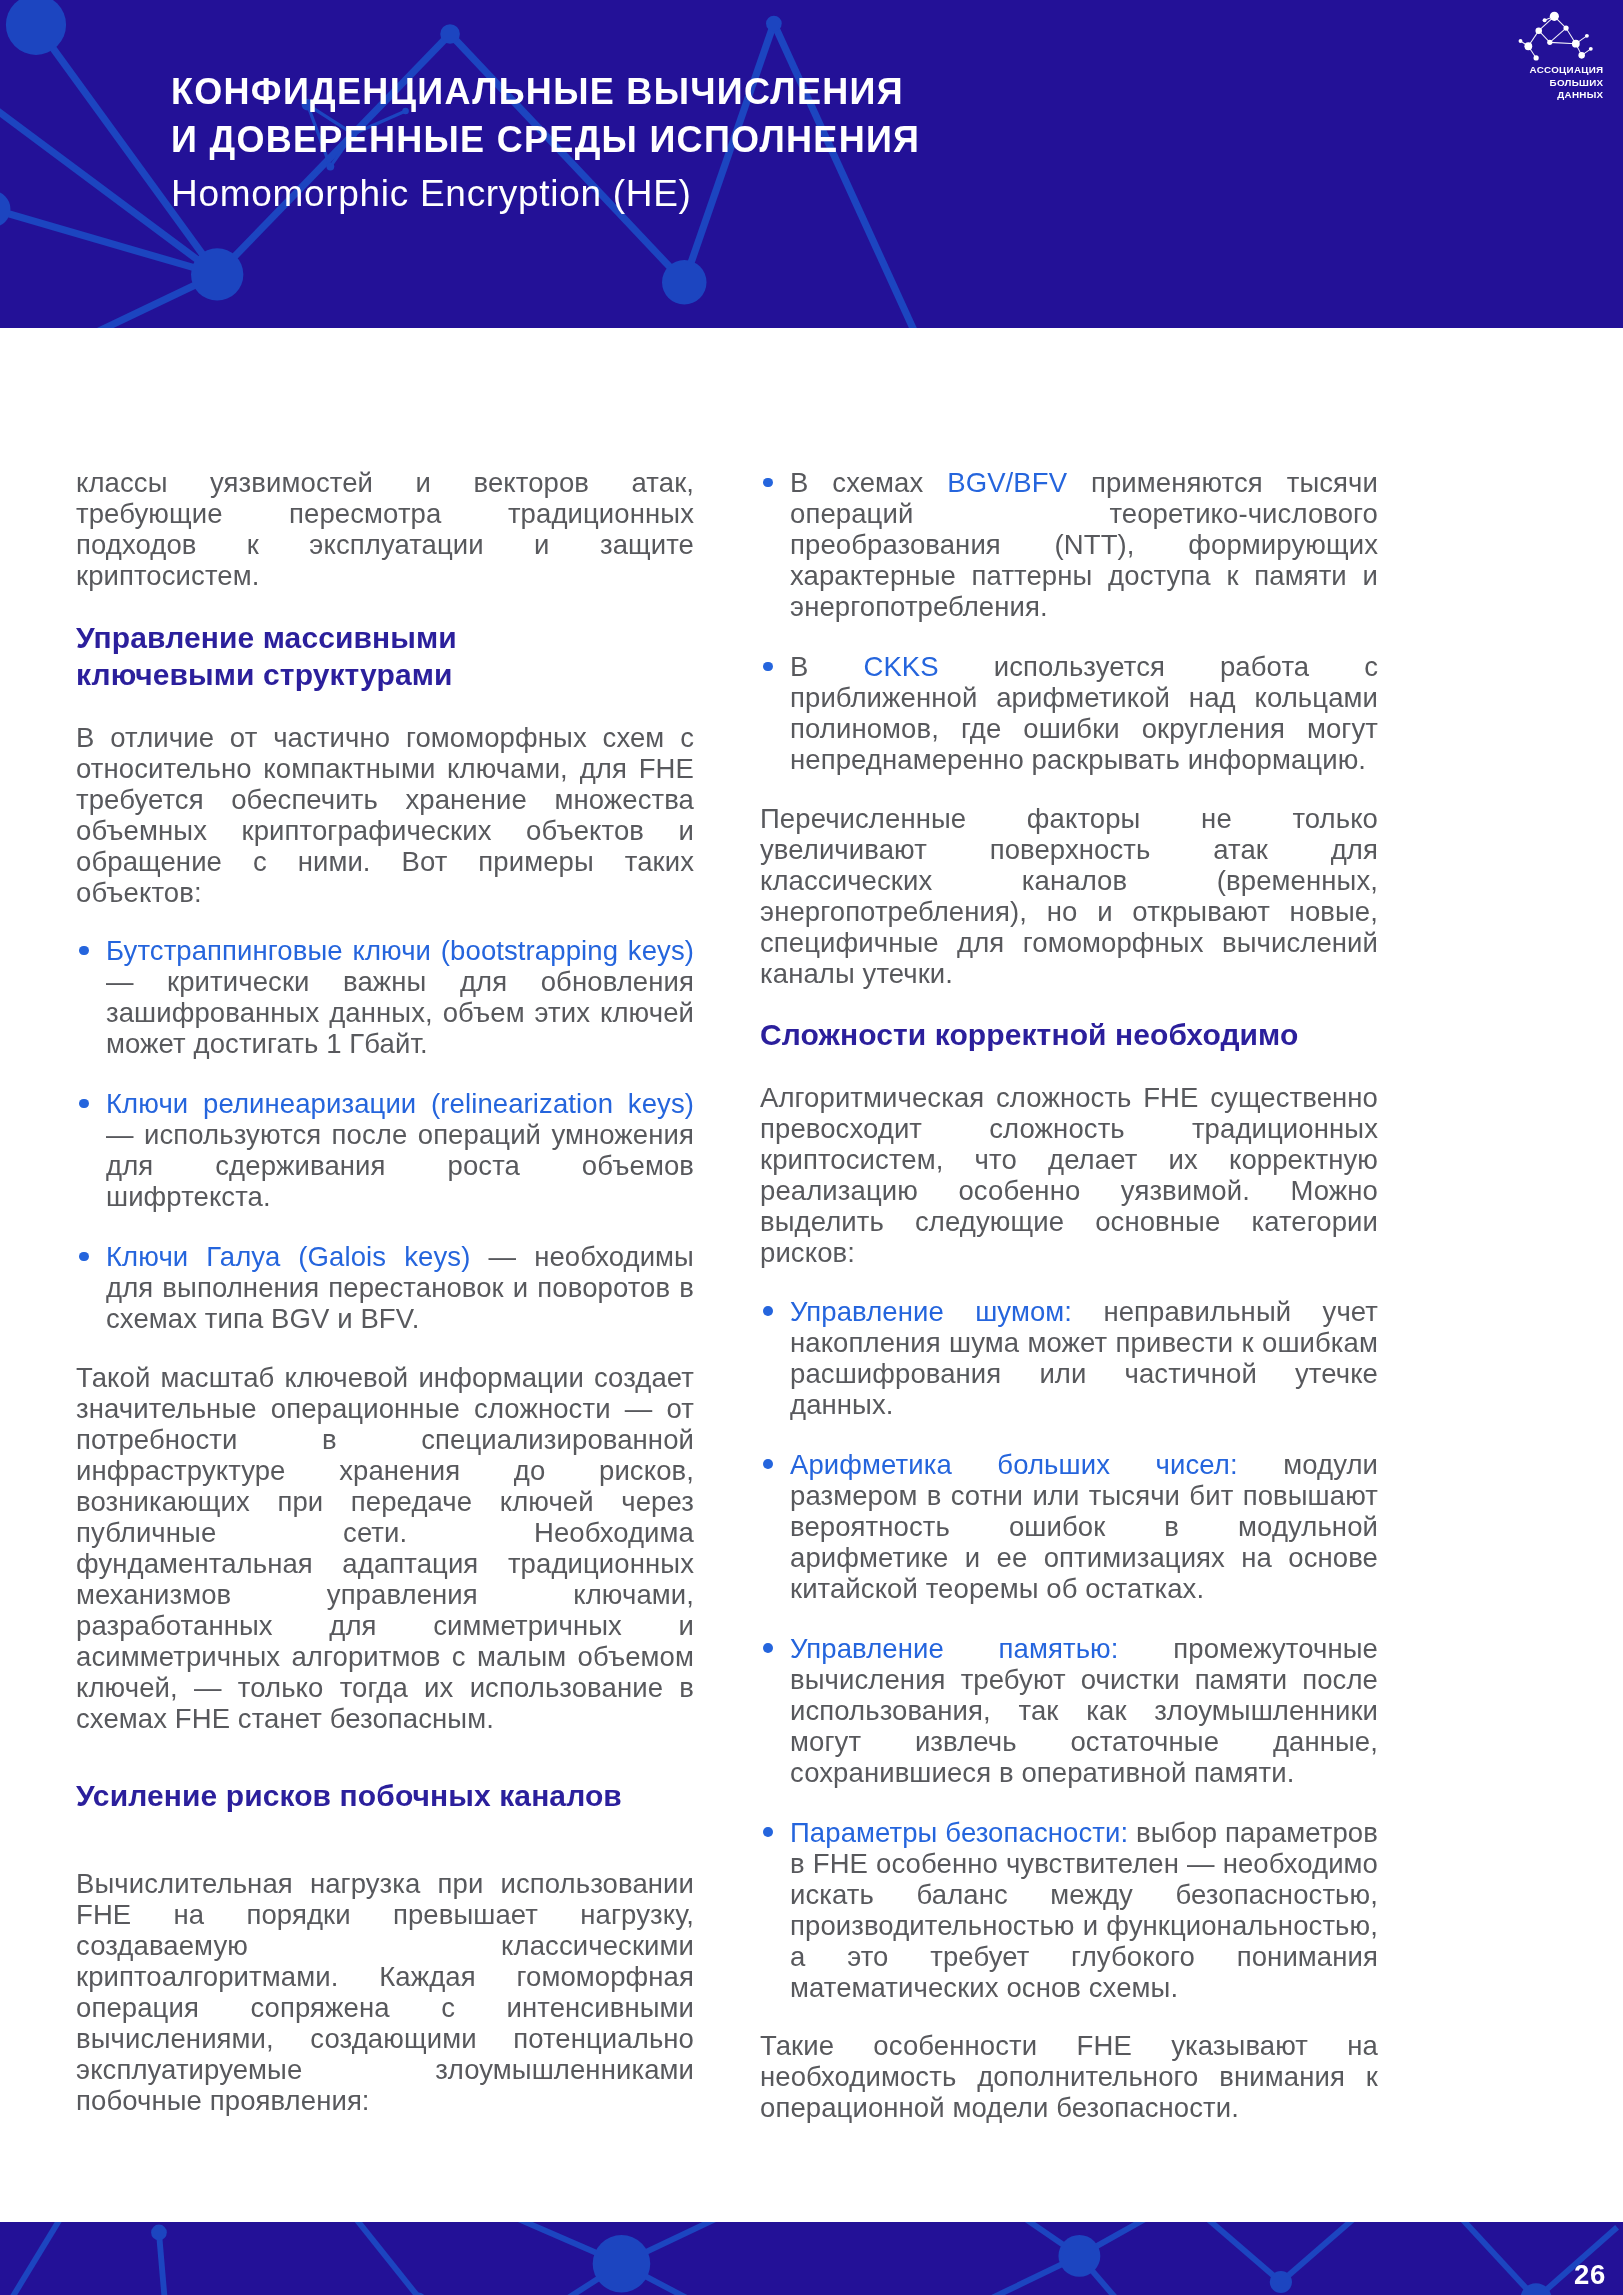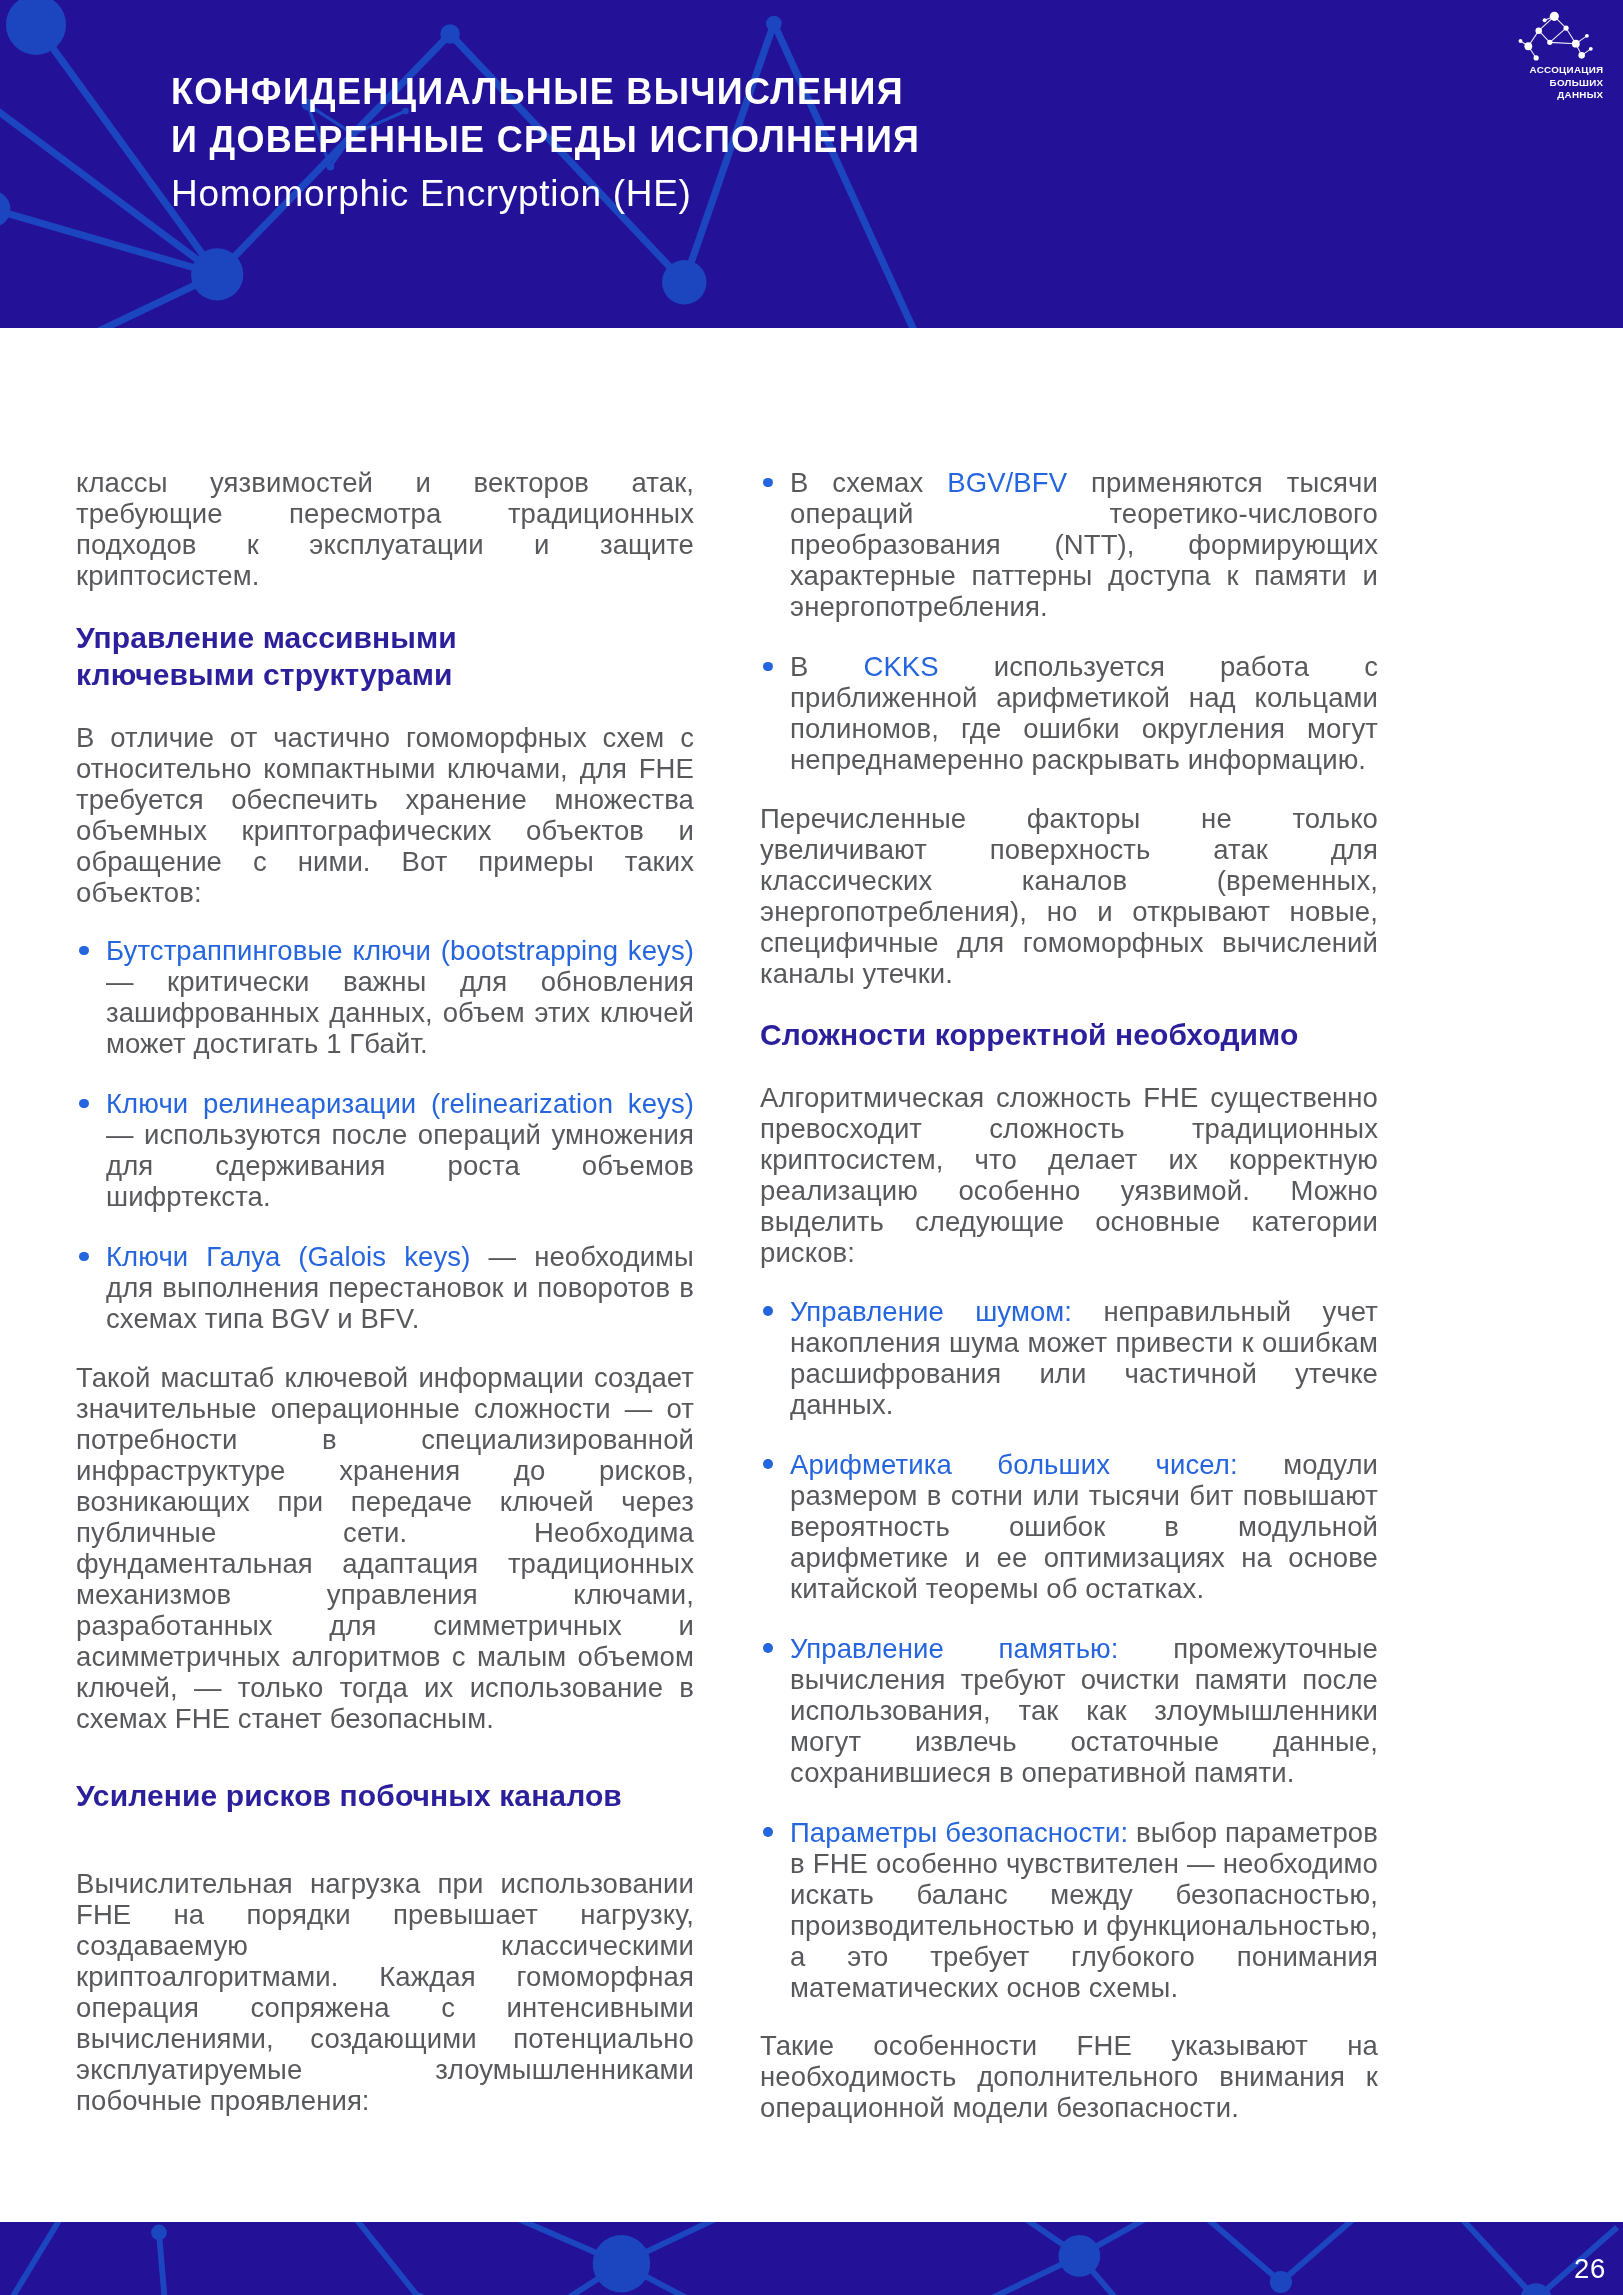--- a/index.html
+++ b/index.html
@@ -62,22 +62,22 @@
   ul.bullets li { position: relative; padding-left: 30px; margin: 0 0 29px 0; }
   ul.bullets li:last-child { margin-bottom: 0; }
   ul.bullets li::before {
     content: ""; position: absolute; left: 3.3px; top: 10.5px;
     width: 9.8px; height: 9.8px; border-radius: 50%;
     background: var(--accent-blue, #2565dd);
   }
   .accent { color: var(--accent-blue, #2565dd); }
 
   .pagenum {
-    position: absolute; right: 17px; bottom: 10px;
-    color: #ffffff; font-size: 27.5px; font-weight: normal; letter-spacing: 0.7px;
+    position: absolute; right: 17px; bottom: 4px;
+    color: #ffffff; font-size: 27.5px; font-weight: bold; letter-spacing: 0.7px;
   }
 </style>
 </head>
 <body>
 
 <header class="banner header">
   <svg class="net" viewBox="0 0 2481 502" preserveAspectRatio="none">
     <g stroke="#1c45c0" stroke-width="11" fill="none">
       <line x1="-30" y1="150" x2="332" y2="420"></line>
       <line x1="55" y1="38" x2="332" y2="420"></line>

